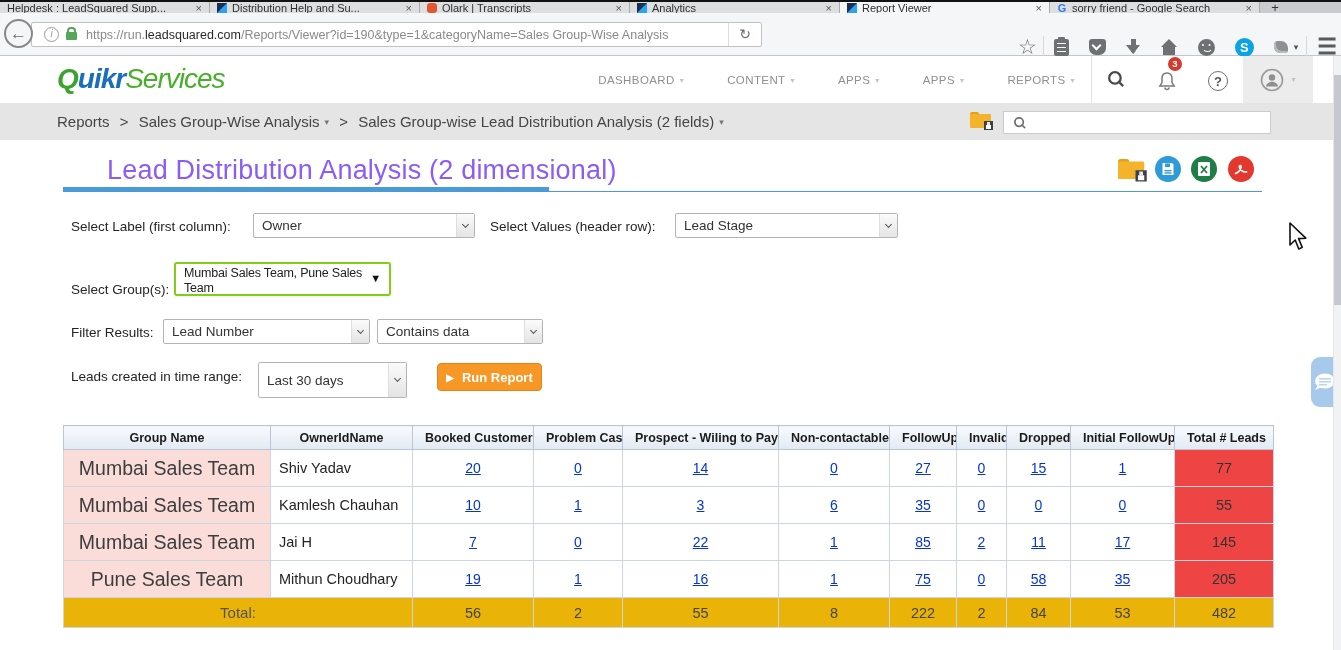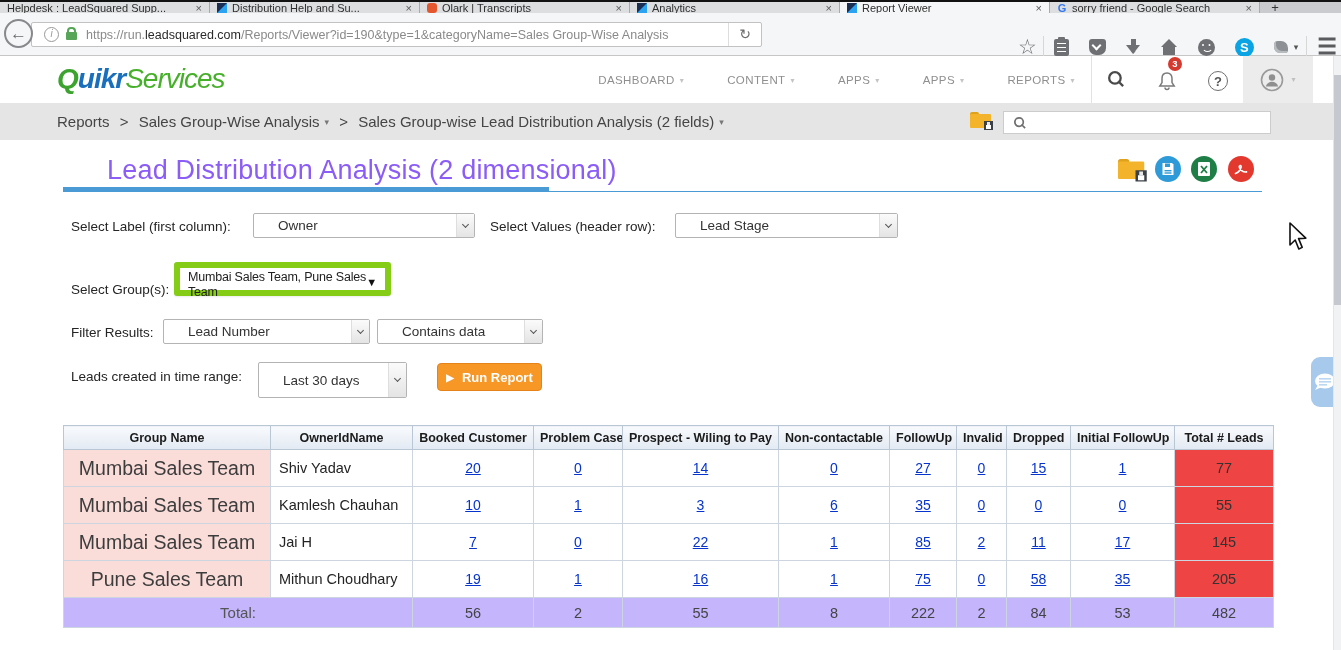--- a/index.html
+++ b/index.html
@@ -94,39 +94,39 @@
 
 
 .rtitle { position:absolute; left:63px; top:155px; font-size:27px; font-weight:300; color:#8b5cf6; font-family:"Liberation Sans",sans-serif; letter-spacing:0.2px;margin-left:44px; }
 .ul-thick { position:absolute; left:63px; top:187px; width:486px; height:5px; background:#4a9bd5; }
 .ul-thin { position:absolute; left:63px; top:191px; width:1199px; height:1px; background:#4a9bd5; }
 .ticon { position:absolute; top:156px; width:26px; height:26px; }
 .tfolder { position:absolute; top:159px; left:1118px; transform:scale(1.25); transform-origin:left top; }
 
 
 .flabel { position:absolute; font-size:13.5px; color:#252525; }
-.sel { position:absolute; background:#fff; border:1px solid #b4b4b4; border-radius:2px; font-size:13.5px; color:#333; display:flex; align-items:center; padding-left:24px; height:25px; }
+.sel { position:absolute; background:#fff; border:1px solid #b4b4b4; border-radius:2px; font-size:13.5px; color:#333; display:flex; align-items:center; padding-left:8px; height:25px; }
 .sel .arrow { position:absolute; right:0; top:0; bottom:0; width:18px; border-left:1px solid #dedede; background:linear-gradient(#fbfbfb,#e4e4e4); display:flex; align-items:center; justify-content:center; }
 .chev { width:5px; height:5px; border-right:1.6px solid #555; border-bottom:1.6px solid #555; transform:rotate(45deg); margin-top:-3px; }
-.groupsbox { position:absolute; left:174px; top:262px; width:217px; height:34px; background:#fff; border:6px solid #84cc16; border-radius:3px; font-size:12.5px; letter-spacing:-0.2px; color:#222; padding:2px 16px 0 8px; line-height:15px; box-shadow:0 1px 2px rgba(0,0,0,0.08); }
+.groupsbox { position:absolute; left:174px; top:262px; width:217px; height:34px; background:#fff; border:2px solid #84cc16; border-radius:3px; font-size:12.5px; letter-spacing:-0.2px; color:#222; padding:2px 16px 0 8px; line-height:15px; box-shadow:0 1px 2px rgba(0,0,0,0.08); }
 .groupsbox .tri { position:absolute; right:8px; top:7px; font-size:11px; color:#111; }
 .runbtn { position:absolute; left:437px; top:363px; width:105px; height:28px; background:#f79726; border:1px solid #e5831a; border-radius:4px; color:#fff; font-size:13px; font-weight:bold; display:flex; align-items:center; justify-content:center; gap:8px; }
 .runbtn .play { font-size:10px; }
 
 
 .rtable { position:absolute; left:63px; top:425px; border-collapse:collapse; table-layout:fixed; width:1210px; }
-.rtable th { height:24px; background:linear-gradient(#f8fafd,#e3eaf3); border:1px solid #b9c6d4; font-size:12.5px; font-weight:bold; color:#1b1b1b; padding:0 6px; overflow:hidden; white-space:nowrap; }
+.rtable th { height:24px; background:linear-gradient(#f8fafd,#e3eaf3); border:1px solid #b9c6d4; font-size:12.5px; font-weight:bold; color:#1b1b1b; padding:0 12px; overflow:hidden; white-space:nowrap; }
 .rtable td { border:1px solid #ccd5e0; text-align:center; font-size:14px; color:#333; overflow:hidden; }
 .rtable tbody tr { height:37px;margin-top:16px; }
 .rtable td.group { background:#fadcd9; font-size:19.5px; color:#3d3d3d; }
 .rtable td.owner { text-align:left; padding-left:8px; font-size:14.5px; color:#242424; }
 .rtable td.num a { color:#0734cc;text-align:right; }
 .rtable td.totalcell { background:#ef4444; font-size:14.5px; }
 .rtable tfoot tr { height:30px; }
-.rtable tfoot td { font-size:14.5px; color:#444; background:#c4b5fd;text-align:center; }
+.rtable tfoot td { font-size:14.5px; color:#444; background:#eab308;text-align:center; }
 .rtable td.tlabel { font-size:15px; color:#555; }
 
 
 .chatw { position:absolute; left:1311px; top:357px; width:30px; height:50px; background:#a6c9ec; border-radius:9px 0 0 9px; display:flex; align-items:center; }
 .sbtrack { position:absolute; left:1333px; top:56px; width:8px; height:594px; background:#f1f2f4; border-left:1px solid #e4e5e7; }
 .sbthumb { position:absolute; left:0px; top:19px; width:8px; height:230px; background:#c5c9cf; }
 .cursor { position:absolute; left:1288px; top:222px; z-index:9; }
 </style>
 </head>
 <body>

